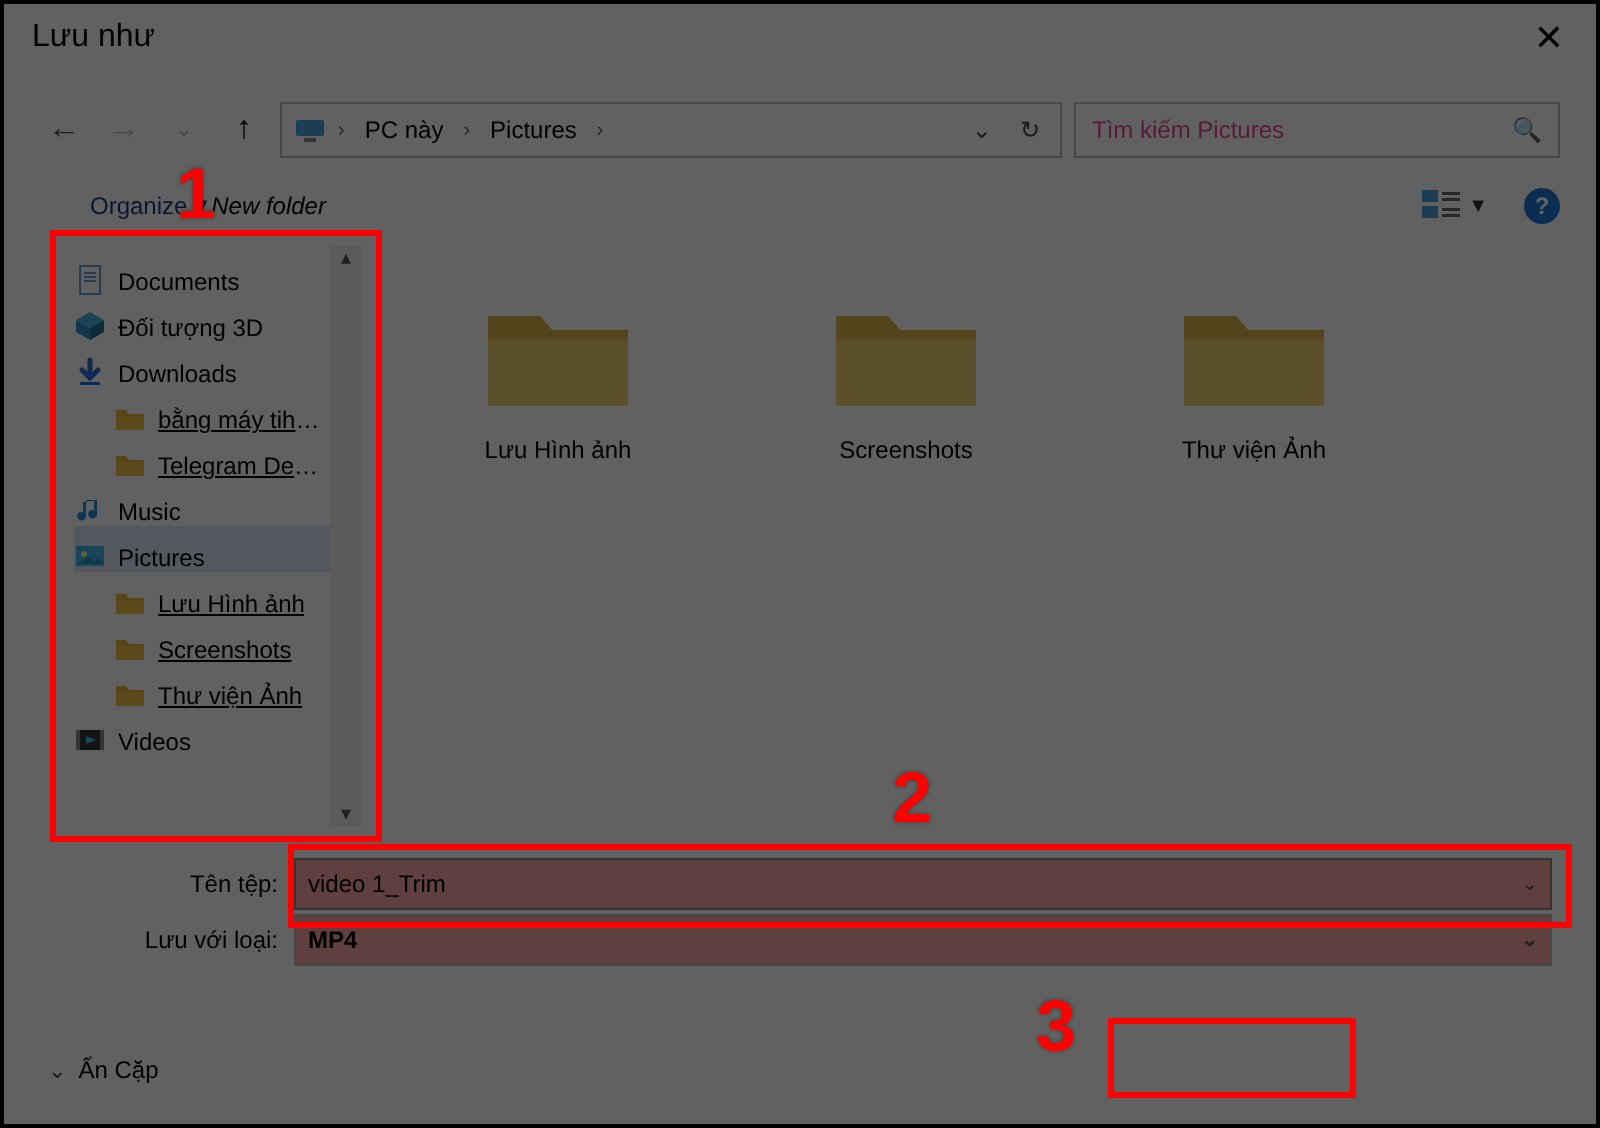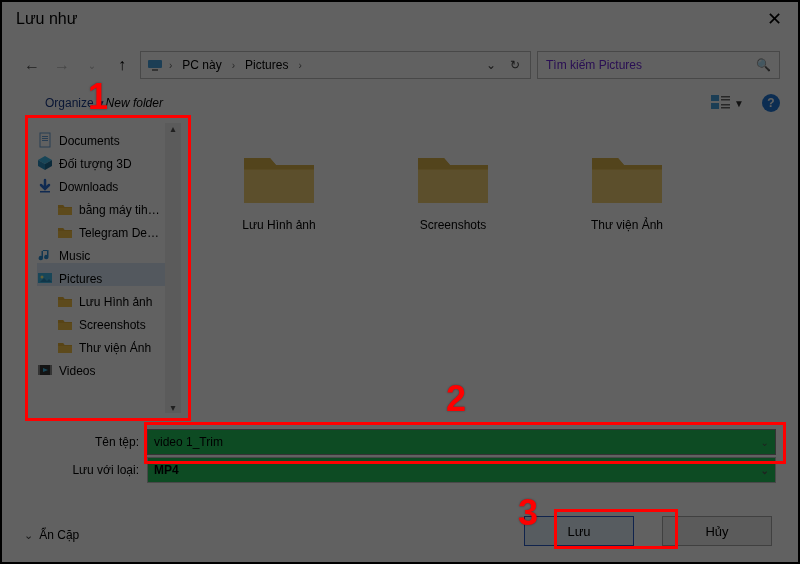--- a/index.html
+++ b/index.html
@@ -133,21 +133,21 @@
   .tree {
     padding: 2px 0 2px 6px;
   }
   .titem {
     display:flex; align-items:flex-end;
     height: 23px;
     gap:6px;
     padding-right: 16px;
     white-space: nowrap;
   }
-  .titem.ind1 { padding-left: 20px; }
+  .titem.ind1 { padding-left: 20px; text-decoration: underline; }
   .titem.sel { background:#d9e8f7; }
   .ticon { width:16px; height:16px; display:flex;align-items:center;justify-content:center; font-size:13px;}
   .ticon.folder svg{display:block}
   .titem .lbl { font-size:12px; color:#000; overflow:hidden; text-overflow:ellipsis;}
 
   
   .content {
     position:absolute;
     top:120px; left:192px; right:22px; height:290px;
     background:#fff;
@@ -167,21 +167,21 @@
   .fname-row, .ftype-row {
     position:absolute;
     left: 22px; right: 22px;
     display:flex; align-items:center; gap:8px;
   }
   .fname-row { top: 427px; height:26px; }
   .ftype-row { top: 456px; height:24px; }
   .flabel { width:115px; text-align:right; color:#000; }
   .fbox {
     flex:1; height:24px; border:1px solid #8a8a8a;
-    background:#22c55e;
+    background:#fca5a5;
     display:flex; align-items:center; padding:0 6px;
     justify-content:space-between;
     text-align:center;
   }
   .ftype-row .fbox { border-color:#bdbdbd;font-weight:bold; }
   .fbox .dd { font-size:10px; color:#555;}
 
   
   .actions {
     position:absolute; bottom:16px; right:26px;
@@ -239,21 +239,21 @@
         <span class="sep">›</span>
         <span class="crumb">PC này</span>
         <span class="sep">›</span>
         <span class="crumb">Pictures</span>
         <span class="sep">›</span>
         <span class="spacer"></span>
         <span class="dd">⌄</span>
         <span class="refresh">↻</span>
       </div>
       <div class="search">
-        <span style="color:#6d28d9">Tìm kiếm Pictures</span>
+        <span style="color:#ec4899">Tìm kiếm Pictures</span>
         <span class="mag">🔍</span>
       </div>
     </div>
 
     <div class="toolbar">
       <span class="org">
         <span>Organize</span>
         <span class="arw">▼</span>
       </span>
       <span class="nf">New folder</span>
@@ -437,24 +437,20 @@
         <span>MP4</span>
         <span class="dd">⌄</span>
       </div>
     </div>
 
     <div class="hide-folders">
       <span class="chev">⌄</span>
       <span>Ẩn Cặp</span>
     </div>
 
-    <div class="actions">
-      <div class="btn save">Lưu</div>
-      <div class="btn">Hủy</div>
-    </div>
 
   </div>
 
   <div class="dim"></div>
 
   <div class="ann-box" style="top:113px;left:23px;width:160px;height:300px;"></div>
   <div class="ann-box" style="top:420px;left:142px;width:636px;height:36px;"></div>
   <div class="ann-box" style="bottom:13px;left:552px;width:118px;height:34px;"></div>
 
   <div class="ann-label" style="top:74px;left:86px;">1</div>

